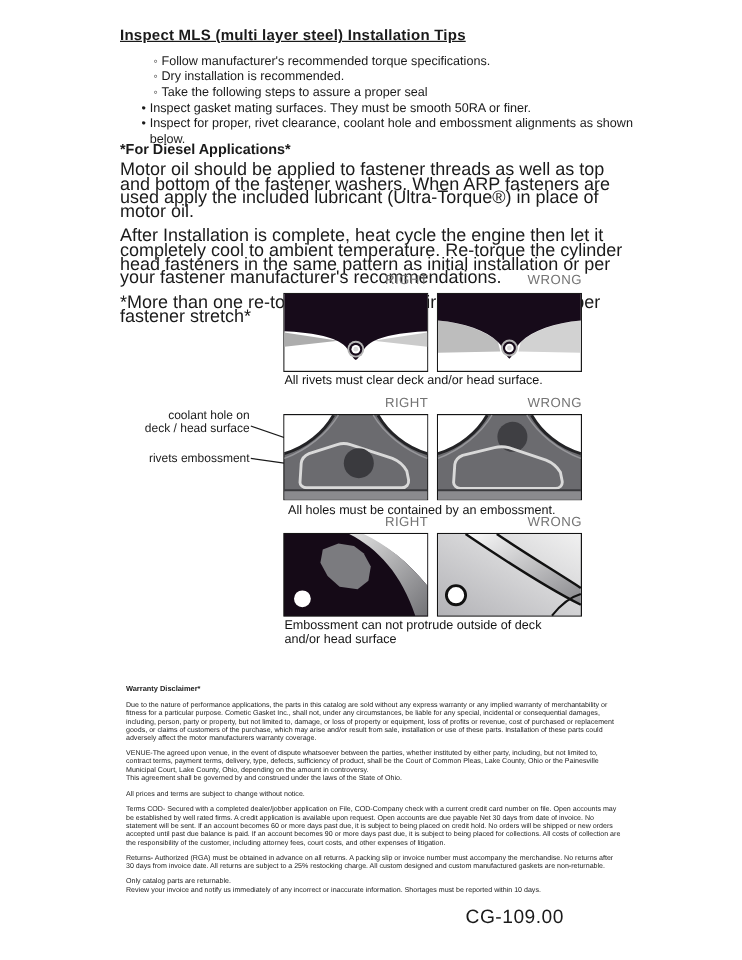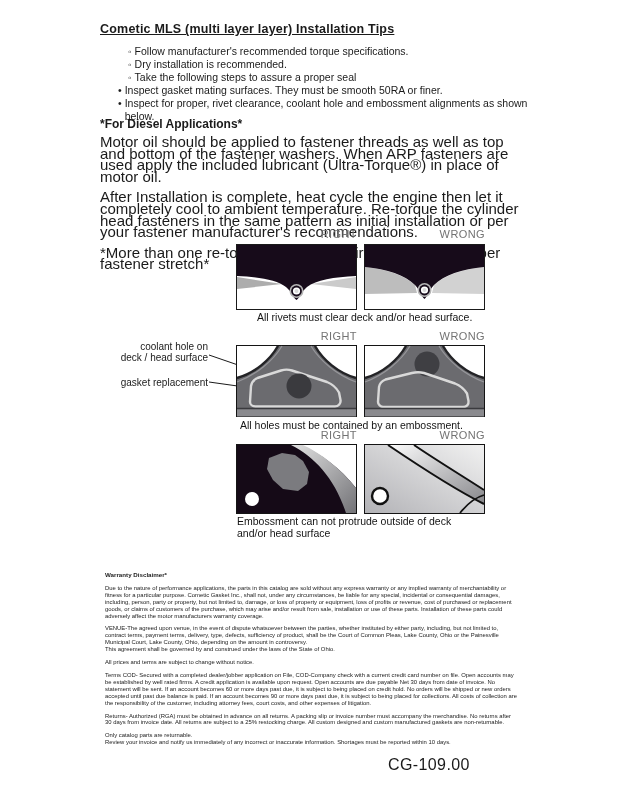--- a/index.html
+++ b/index.html
@@ -28,21 +28,21 @@
   .fineprint .fp-head{font-weight:bold;margin:0 0 6px 0;font-size:6.2px;}
   .fineprint p{margin:0 0 6px 0;white-space:pre-line;}
   .footer-code{position:absolute;left:388px;top:756px;font-size:16px;letter-spacing:.4px;color:#1a1a1a;}
 </style>
 </head>
 <body>
 
 <div class="page">
 
   <div class="content-top">
-    <h1 class="page-title">Cometic MLS (multi layer layer) Installation Tips</h1>
+    <h1 class="page-title">Inspect MLS (multi layer steel) Installation Tips</h1>
     <div class="bullet lvl1">
         <span>Follow manufacturer's recommended torque specifications.</span>
       </div>
     <div class="bullet lvl1">
         <span>Dry installation is recommended.</span>
       </div>
     <div class="bullet lvl1">
         <span>Take the following steps to assure a proper seal</span>
       </div>
     <div class="bullet lvl2">
@@ -84,28 +84,28 @@
       <path d="M120,23 C99,25 81,31 70,41 L68,49 L120,50 Z" fill="#d2d2d2"></path>
       <path d="M1,1 H120 V23 C98,25 80,31 70,41 C65,46 64,52 60.5,55 C57,52 56,46 51,41 C41,31 23,25 1,23 Z" fill="#170b1a"></path>
       <g>
         <circle cx="60.5" cy="46" r="7" fill="#b5b5b5"></circle>
         <circle cx="60.5" cy="46" r="5.4" fill="#170b1a"></circle>
         <circle cx="60.5" cy="46" r="3.6" fill="#ffffff"></circle>
         <circle cx="60.5" cy="46" r="2" fill="#d9d9d9"></circle>
       </g>
     </svg>
   </div>
-  <div class="caption" style="left:237px;top:312px;margin-left:20px;">All rivets must clear deck and/or head surface.</div>
+  <div class="caption" style="left:237px;top:312px;">All rivets must clear deck and/or head surface.</div>
 
   <div class="panel-label" style="left:236px;top:330px;">RIGHT</div>
   <div class="panel-label" style="left:364px;top:330px;">WRONG</div>
 
   <div class="ann" style="top:341px;">coolant hole on
 deck / head surface</div>
-  <div class="ann" style="top:377px;">gasket replacement</div>
+  <div class="ann" style="top:377px;">rivets embossment</div>
   <svg class="leader" width="100" height="52">
     <line x1="4" y1="10" x2="94" y2="41" stroke="#1a1a1a" stroke-width="1"></line>
     <line x1="4" y1="37" x2="54" y2="44" stroke="#1a1a1a" stroke-width="1"></line>
   </svg>
 
   <div class="panel" style="left:236px;top:345px;">
     <svg viewBox="0 0 121 72">
       <rect x="0.5" y="0.5" width="120" height="71" fill="#6b6b6f" stroke="#141414"></rect>
       <path d="M1,1 H42 C34,15 19,28 1,33 Z" fill="#ffffff"></path>
       <path d="M42,1 C34,15 19,28 1,33" fill="none" stroke="#232326" stroke-width="2.5"></path>

